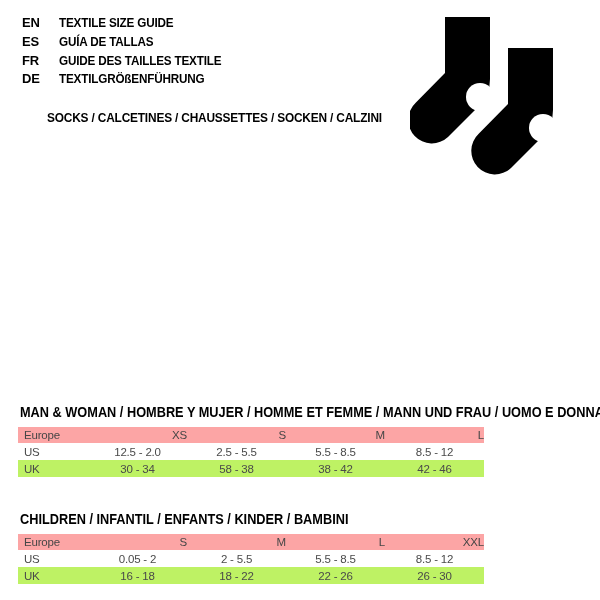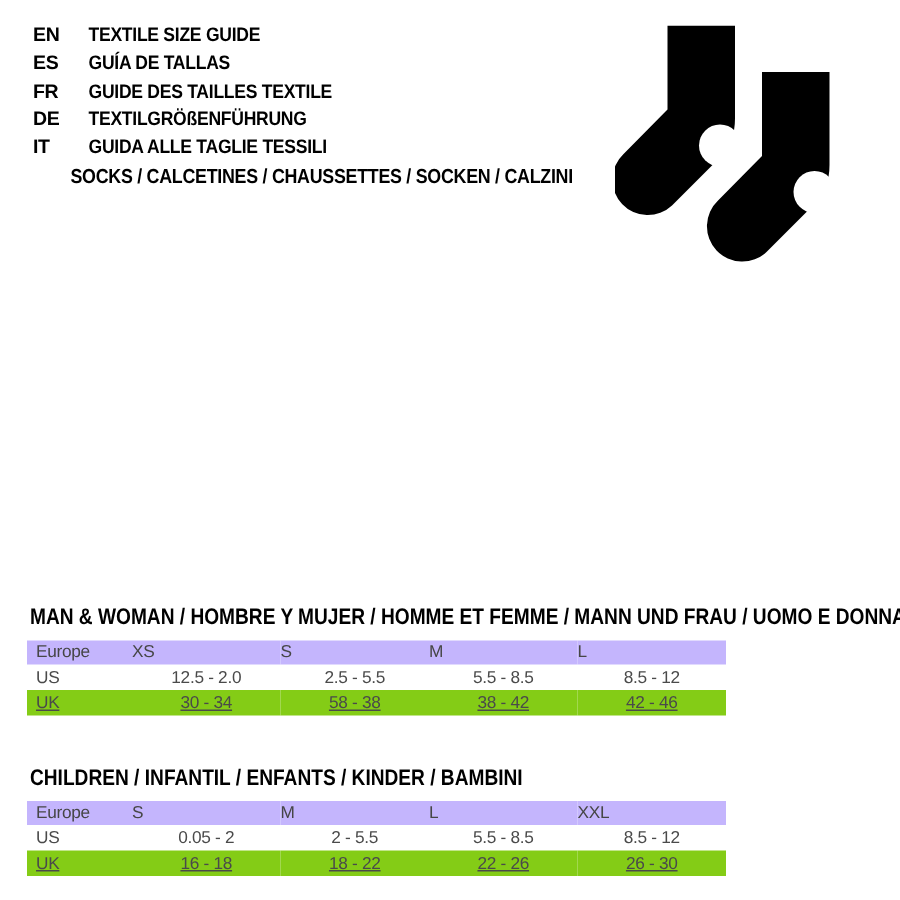--- a/index.html
+++ b/index.html
@@ -34,30 +34,30 @@
   
   .size-table { position: absolute; left: 18px; width: 466px; }
   .size-table--adult    { top: 405px; }
   .size-table--children { top: 512px; }
   .size-table .tbl-title {
     height: 14px; line-height: 14px; margin-bottom: 8px; margin-left: 2px;
     font-size: 15px; font-weight: bold;
   }
   table { border-collapse: collapse; width: 466px; table-layout: fixed; }
   thead th {
-    background: #c4b5fd; height: 16px;
+    background: #fca5a5; height: 16px;
     font-size: 11.5px; font-weight: normal; color: #464646; letter-spacing: -0.2px;
   }
   tbody td {
     height: 17px; font-size: 11.5px; color: #4a4a4a; letter-spacing: -0.2px;
     text-align: center; vertical-align: middle;
   }
-  th { text-align: left; vertical-align: middle; }
+  th { text-align: right; vertical-align: middle; }
   th.region, td.region { text-align: left; padding-left: 6px; }
-  tr.zebra td { background: #84cc16; text-decoration: underline; }
+  tr.zebra td { background: #bef264; }
 </style>
 </head>
 <body>
 
 <div>
 
   <div class="lang-block">
     <div class="lang-row">
       <span class="lang-code">EN</span>
       <span class="lang-label cond">TEXTILE SIZE GUIDE</span>
@@ -66,24 +66,20 @@
       <span class="lang-code">ES</span>
       <span class="lang-label cond">GUÍA DE TALLAS</span>
     </div>
     <div class="lang-row">
       <span class="lang-code">FR</span>
       <span class="lang-label cond">GUIDE DES TAILLES TEXTILE</span>
     </div>
     <div class="lang-row">
       <span class="lang-code">DE</span>
       <span class="lang-label cond">TEXTILGRÖßENFÜHRUNG</span>
-    </div>
-    <div class="lang-row">
-      <span class="lang-code">IT</span>
-      <span class="lang-label cond">GUIDA ALLE TAGLIE TESSILI</span>
     </div>
   </div>
 
   <div class="category">
     <span class="cond" style="transform:scaleX(0.88)">SOCKS / CALCETINES / CHAUSSETTES / SOCKEN / CALZINI</span>
   </div>
 
   <svg class="socks" viewBox="0 0 148 158" width="148" height="158" aria-hidden="true">
     <g fill="#000000">
       <path d="M35,0 H80 V62 Q80,78 70,88 L38,120 A23,23 0 0 1 5.7,85.7 L35,56 Z"></path>

